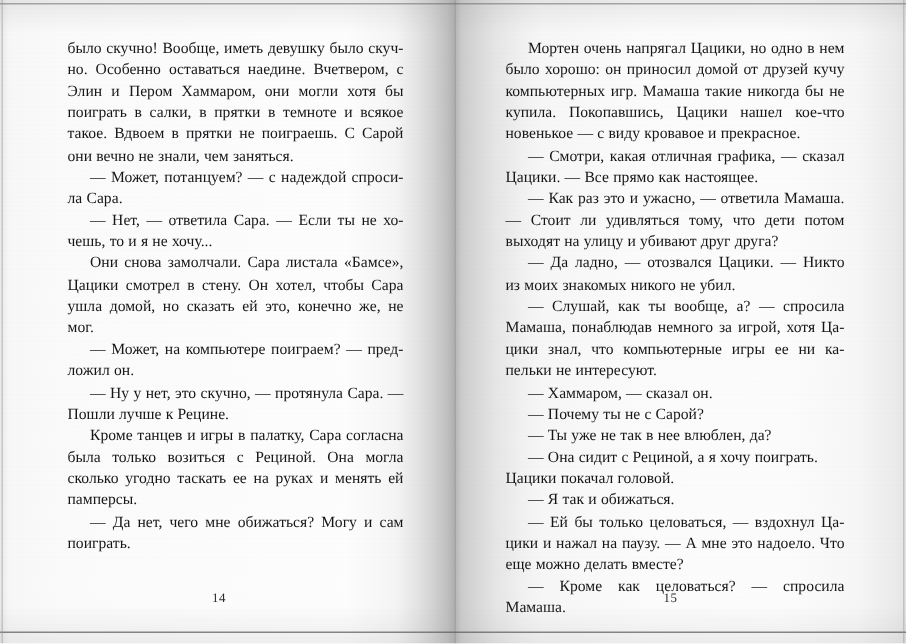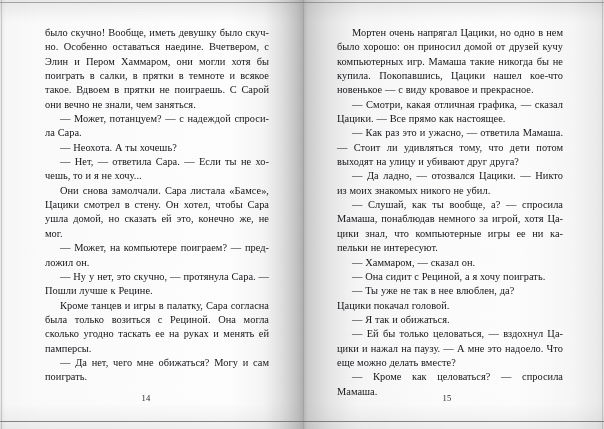--- a/index.html
+++ b/index.html
@@ -175,41 +175,41 @@
 
 <div id="book">
 
   <div class="paper"></div>
   <div class="grain"></div>
 
   <div class="page left">
     <div class="textblock">
         <p class="noindent">было скучно! Вообще, иметь девушку было скуч­но. Особенно оставаться наедине. Вчетвером, с Элин и Пером Хаммаром, они могли хотя бы поиграть в салки, в прятки в темноте и всякое такое. Вдвоем в прятки не поиграешь. С Сарой они вечно не знали, чем заняться.</p>
         <p>— Может, потанцуем? — с надеждой спроси­ла Сара.</p>
-        <p>— Неохота. А ты хочешь?</p>
         <p>— Нет, — ответила Сара. — Если ты не хо­чешь, то и я не хочу...</p>
         <p>Они снова замолчали. Сара листала «Бам­се», Цацики смотрел в стену. Он хотел, чтобы Сара ушла домой, но сказать ей это, конечно же, не мог.</p>
         <p>— Может, на компьютере поиграем? — пред­ложил он.</p>
         <p>— Ну у нет, это скучно, — протянула Сара. — Пошли лучше к Рецине.</p>
         <p>Кроме танцев и игры в палатку, Сара соглас­на была только возиться с Рециной. Она могла сколько угодно таскать ее на руках и менять ей памперсы.</p>
         <p>— Да нет, чего мне обижаться? Могу и сам поиграть.</p>
       </div>
     <div class="folio">14</div>
   </div>
 
   <div class="page right">
     <div class="textblock">
         <p>Мортен очень напрягал Цацики, но одно в нем было хорошо: он приносил домой от друзей кучу компьютерных игр. Мамаша такие никогда бы не купила. Покопавшись, Цацики нашел кое-что новенькое — с виду кровавое и прекрасное.</p>
         <p>— Смотри, какая отличная графика, — ска­зал Цацики. — Все прямо как настоящее.</p>
         <p>— Как раз это и ужасно, — ответила Мама­ша. — Стоит ли удивляться тому, что дети потом выходят на улицу и убивают друг друга?</p>
         <p>— Да ладно, — отозвался Цацики. — Никто из моих знакомых никого не убил.</p>
         <p>— Слушай, как ты вообще, а? — спросила Ма­маша, понаблюдав немного за игрой, хотя Ца­цики знал, что компьютерные игры ее ни ка­пельки не интересуют.</p>
         <p>— Хаммаром, — сказал он.</p>
+        <p>— Почему ты не с Сарой?</p>
+        <p>— Ты уже не так в нее влюблен, да?</p>
         <p>— Она сидит с Рециной, а я хочу поиграть.</p>
-        <p>— Ты уже не так в нее влюблен, да?</p>
         <p class="noindent">Цацики покачал головой.</p>
         <p>— Я так и обижаться.</p>
         <p>— Ей бы только целоваться, — вздохнул Ца­цики и нажал на паузу. — А мне это надоело. Что еще можно делать вместе?</p>
         <p>— Кроме как целоваться? — спросила Мамаша.</p>
       </div>
     <div class="folio">15</div>
   </div>
 
   <div class="spine"></div>
   <div class="spine-crease"></div>

